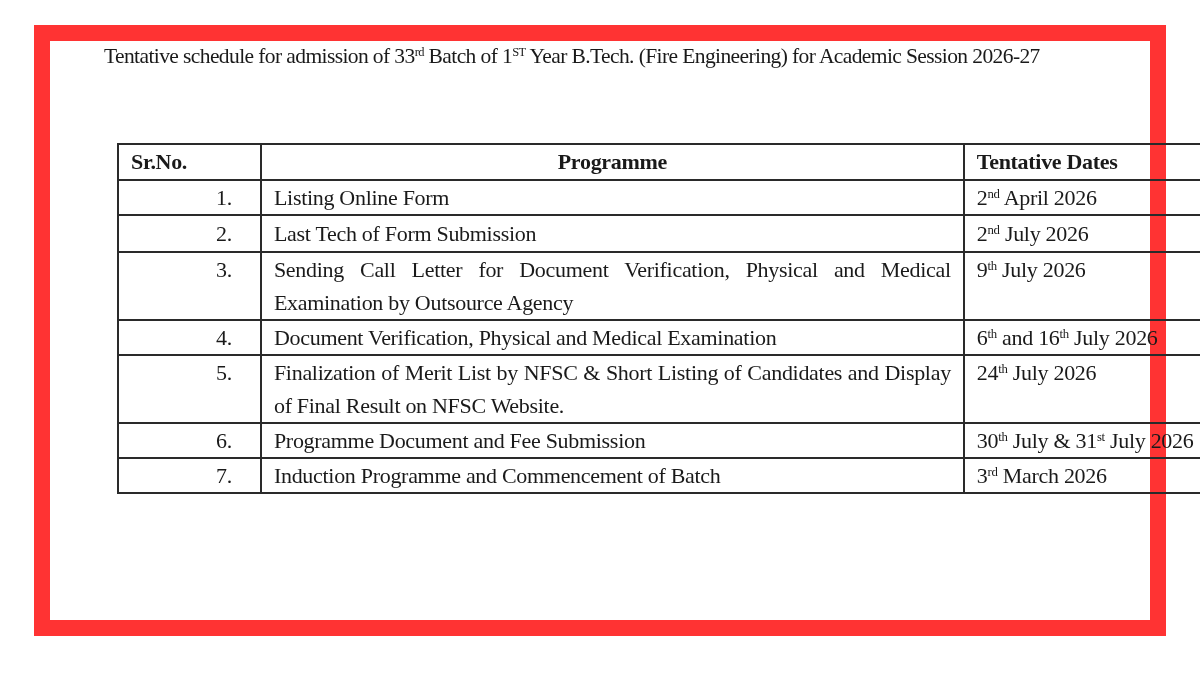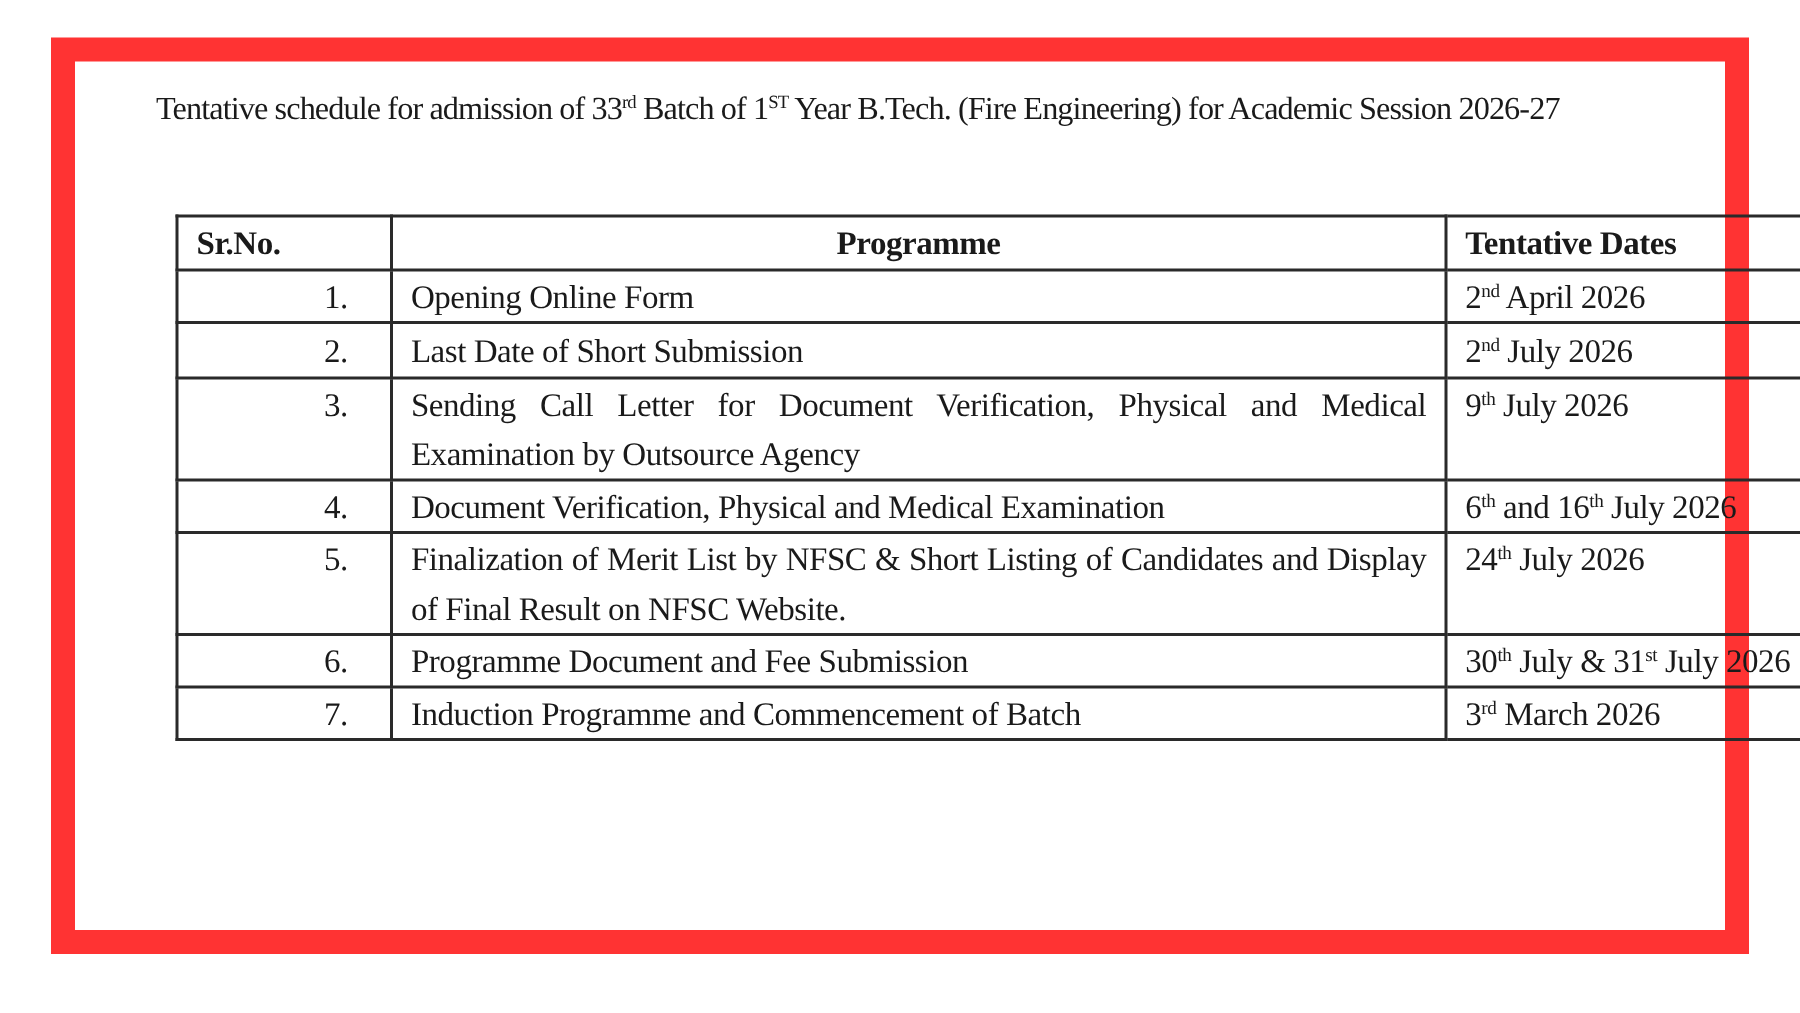--- a/index.html
+++ b/index.html
@@ -6,21 +6,21 @@
     body {
       width: 1200px; height: 675px; background: #ffffff; position: relative; overflow: hidden;
       font-family: "DejaVu Serif", "Liberation Serif", serif;
       color: #1a1a1a;
     }
     .frame {
       position: absolute; left: 34px; top: 25px; width: 1100px; height: 579px;
       border: 16px solid #ff3333; background: #ffffff;
     }
     .heading {
-      position: absolute; left: 104px; top: 58px; width: 1050px;
+      position: absolute; left: 104px; top: 42px; width: 1050px;
       font-size: 21.5px; line-height: 29px; letter-spacing: -0.6px;
       font-family: "Liberation Serif", "DejaVu Serif", serif;
       font-stretch: condensed;
     }
     .heading sup, td sup { font-size: 0.58em; line-height: 0; vertical-align: 0.55em; }
     table.sched {
       position: absolute; left: 117px; top: 143px; width: 1194px;
       border-collapse: collapse;
       font-family: Liberation Serif, serif;
       font-size: 22px; letter-spacing: -0.3px;
@@ -50,26 +50,26 @@
   <thead>
     <tr>
       <th class="col-sr">Sr.No.</th>
       <th class="col-prog">Programme</th>
       <th class="col-date">Tentative Dates</th>
     </tr>
   </thead>
   <tbody>
     <tr class="r1">
       <td class="col-sr">1.</td>
-      <td class="col-prog">Opening Online Form</td>
+      <td class="col-prog">Listing Online Form</td>
       <td class="col-date"><span>2</span><sup>nd</sup><span> April 2026</span><sup></sup><span></span></td>
     </tr>
     <tr class="r2">
       <td class="col-sr">2.</td>
-      <td class="col-prog">Last Date of Short Submission</td>
+      <td class="col-prog">Last Tech of Form Submission</td>
       <td class="col-date"><span>2</span><sup>nd</sup><span> July 2026</span><sup></sup><span></span></td>
     </tr>
     <tr class="r3">
       <td class="col-sr">3.</td>
       <td class="col-prog">Sending Call Letter for Document Verification, Physical and Medical Examination by Outsource Agency</td>
       <td class="col-date"><span>9</span><sup>th</sup><span> July 2026</span><sup></sup><span></span></td>
     </tr>
     <tr class="r4">
       <td class="col-sr">4.</td>
       <td class="col-prog">Document Verification, Physical and Medical Examination</td>

